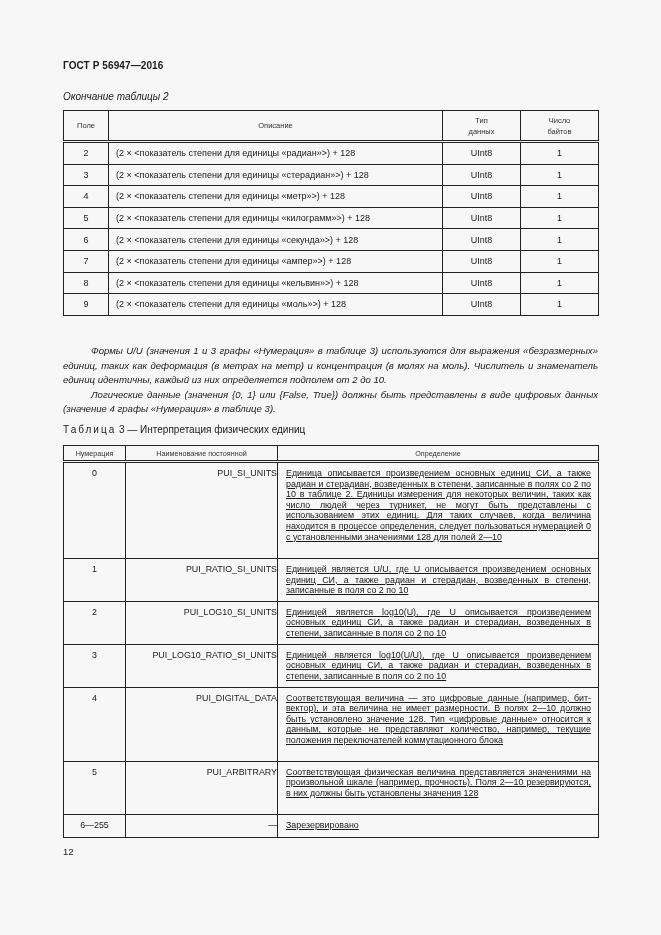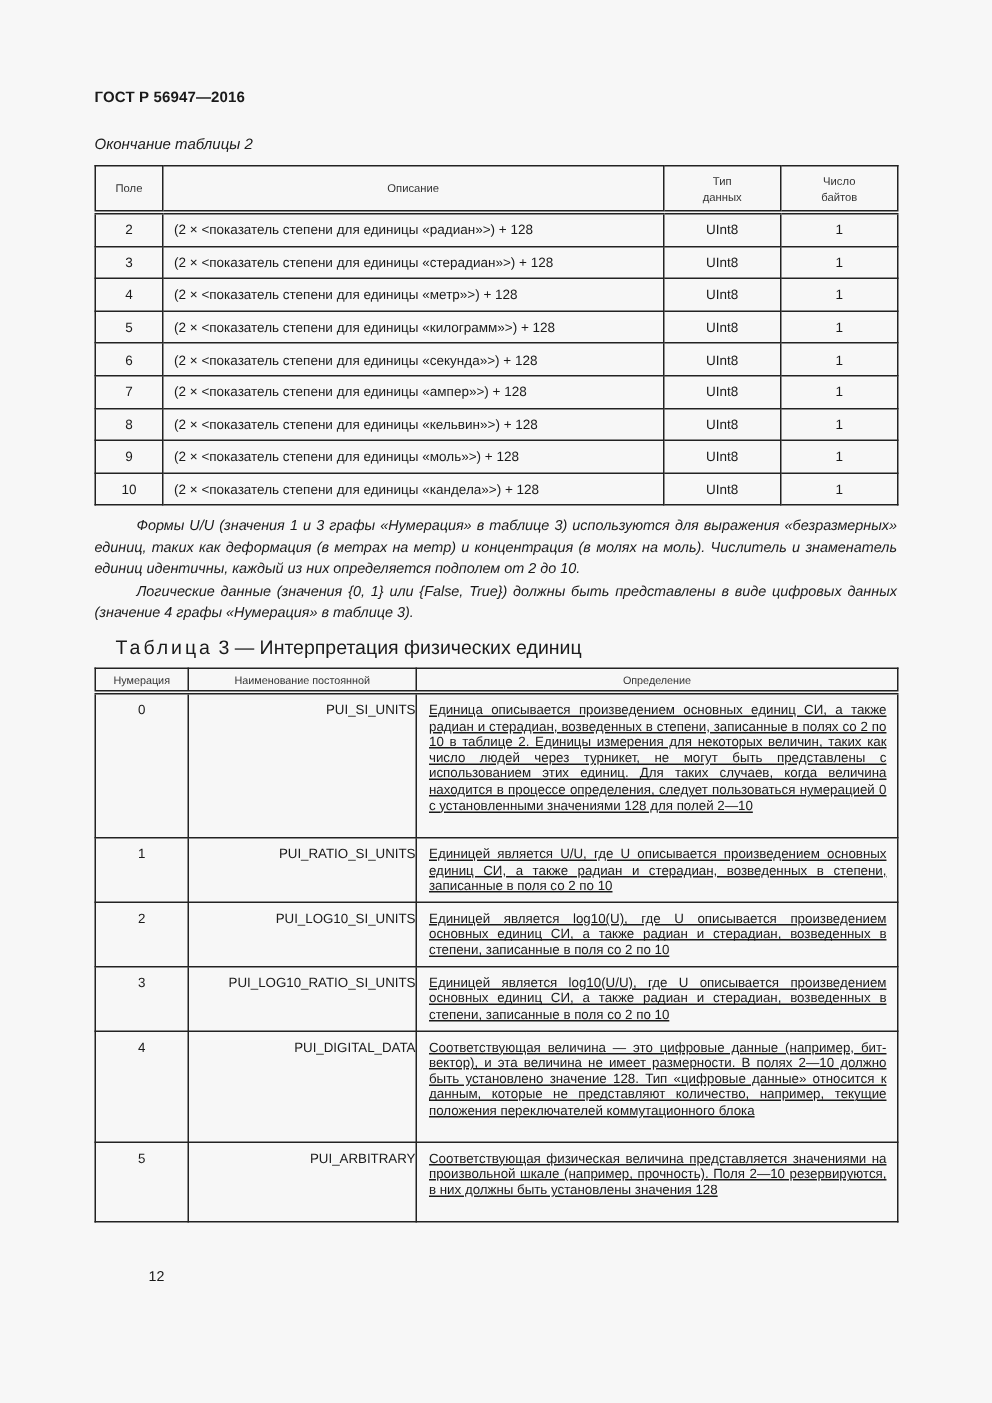--- a/index.html
+++ b/index.html
@@ -27,35 +27,34 @@
   #t2 td { font-size: 9px; height: 20.6px; }
   #t2 td.c { text-align: center; }
   #t2 td.desc { padding-left: 7px; }
   
   .para {
     position: absolute; left: 63px; width: 535px;
     font-size: 9.6px; line-height: 14.5px; text-align: justify;
   }
   .para p { margin: 0; text-indent: 28px; }
   .t3-caption {
-    position: absolute; left: 77px; top: 424px;
-    font-size: 13px;
+    position: absolute; left: 63px; top: 424px;
+    font-size: 10px;
   }
   .t3-caption .spaced { letter-spacing: 2px; }
   
   #t3 { top: 445px; width: 535px; }
   #t3 th { font-weight: normal; font-size: 7.2px; color: #333; height: 14px; border-bottom: 3px double #222; }
   #t3 td { font-size: 8.9px; vertical-align: top; line-height: 10.6px; }
   #t3 td.num { text-align: center; padding-top: 5px; }
   #t3 td.name { text-align: right; padding-top: 5px; }
   #t3 td.def { padding: 5px 7px 5px 8px; text-align: justify; text-decoration: underline; }
   .page-num {
     position: absolute; left: 63px; top: 846px;
     font-size: 9.5px;
-    margin-left: 36px;
   }
 </style>
 </head>
 <body>
 
 <div class="page-title">ГОСТ Р 56947—2016</div>
 
 <div class="cont-caption">Окончание таблицы 2</div>
 
 <table id="t2">
@@ -115,26 +114,20 @@
       <td class="desc">(2 × &lt;показатель степени для единицы «кельвин»&gt;) + 128</td>
       <td class="c">UInt8</td>
       <td class="c">1</td>
     </tr>
     <tr>
       <td class="c">9</td>
       <td class="desc">(2 × &lt;показатель степени для единицы «моль»&gt;) + 128</td>
       <td class="c">UInt8</td>
       <td class="c">1</td>
     </tr>
-    <tr>
-      <td class="c">10</td>
-      <td class="desc">(2 × &lt;показатель степени для единицы «кандела»&gt;) + 128</td>
-      <td class="c">UInt8</td>
-      <td class="c">1</td>
-    </tr>
   </tbody>
 </table>
 
 <div class="para" style="top:344px;font-style:italic;">
   <p>Формы U/U (значения 1 и 3 графы «Нумерация» в таблице 3) используются для выражения «безразмерных» единиц, таких как деформация (в метрах на метр) и концентрация (в молях на моль). Числитель и знаменатель единиц идентичны, каждый из них определяется подполем от 2 до 10.</p>
   <p>Логические данные (значения {0, 1} или {False, True}) должны быть представлены в виде цифровых данных (значение 4 графы «Нумерация» в таблице 3).</p>
 </div>
 
 <div class="t3-caption">
   <span class="spaced">Таблица</span>
@@ -179,16 +172,21 @@
     <tr style="height:74px">
       <td class="num">4</td>
       <td class="name">PUI_DIGITAL_DATA</td>
       <td class="def">Соответствующая величина — это цифровые данные (например, бит-вектор), и эта величина не имеет размерности. В полях 2—10 должно быть установлено значение 128. Тип «цифровые данные» относится к данным, которые не представляют количество, например, текущие положения переключателей коммутационного блока</td>
     </tr>
     <tr style="height:53px">
       <td class="num">5</td>
       <td class="name">PUI_ARBITRARY</td>
       <td class="def">Соответствующая физическая величина представляется значениями на произвольной шкале (например, прочность). Поля 2—10 резервируются, в них должны быть установлены значения 128</td>
     </tr>
+    <tr style="height:23px">
+      <td class="num">6—255</td>
+      <td class="name">—</td>
+      <td class="def">Зарезервировано</td>
+    </tr>
   </tbody>
 </table>
 
 <div class="page-num">12</div>
 
 </body></html>

